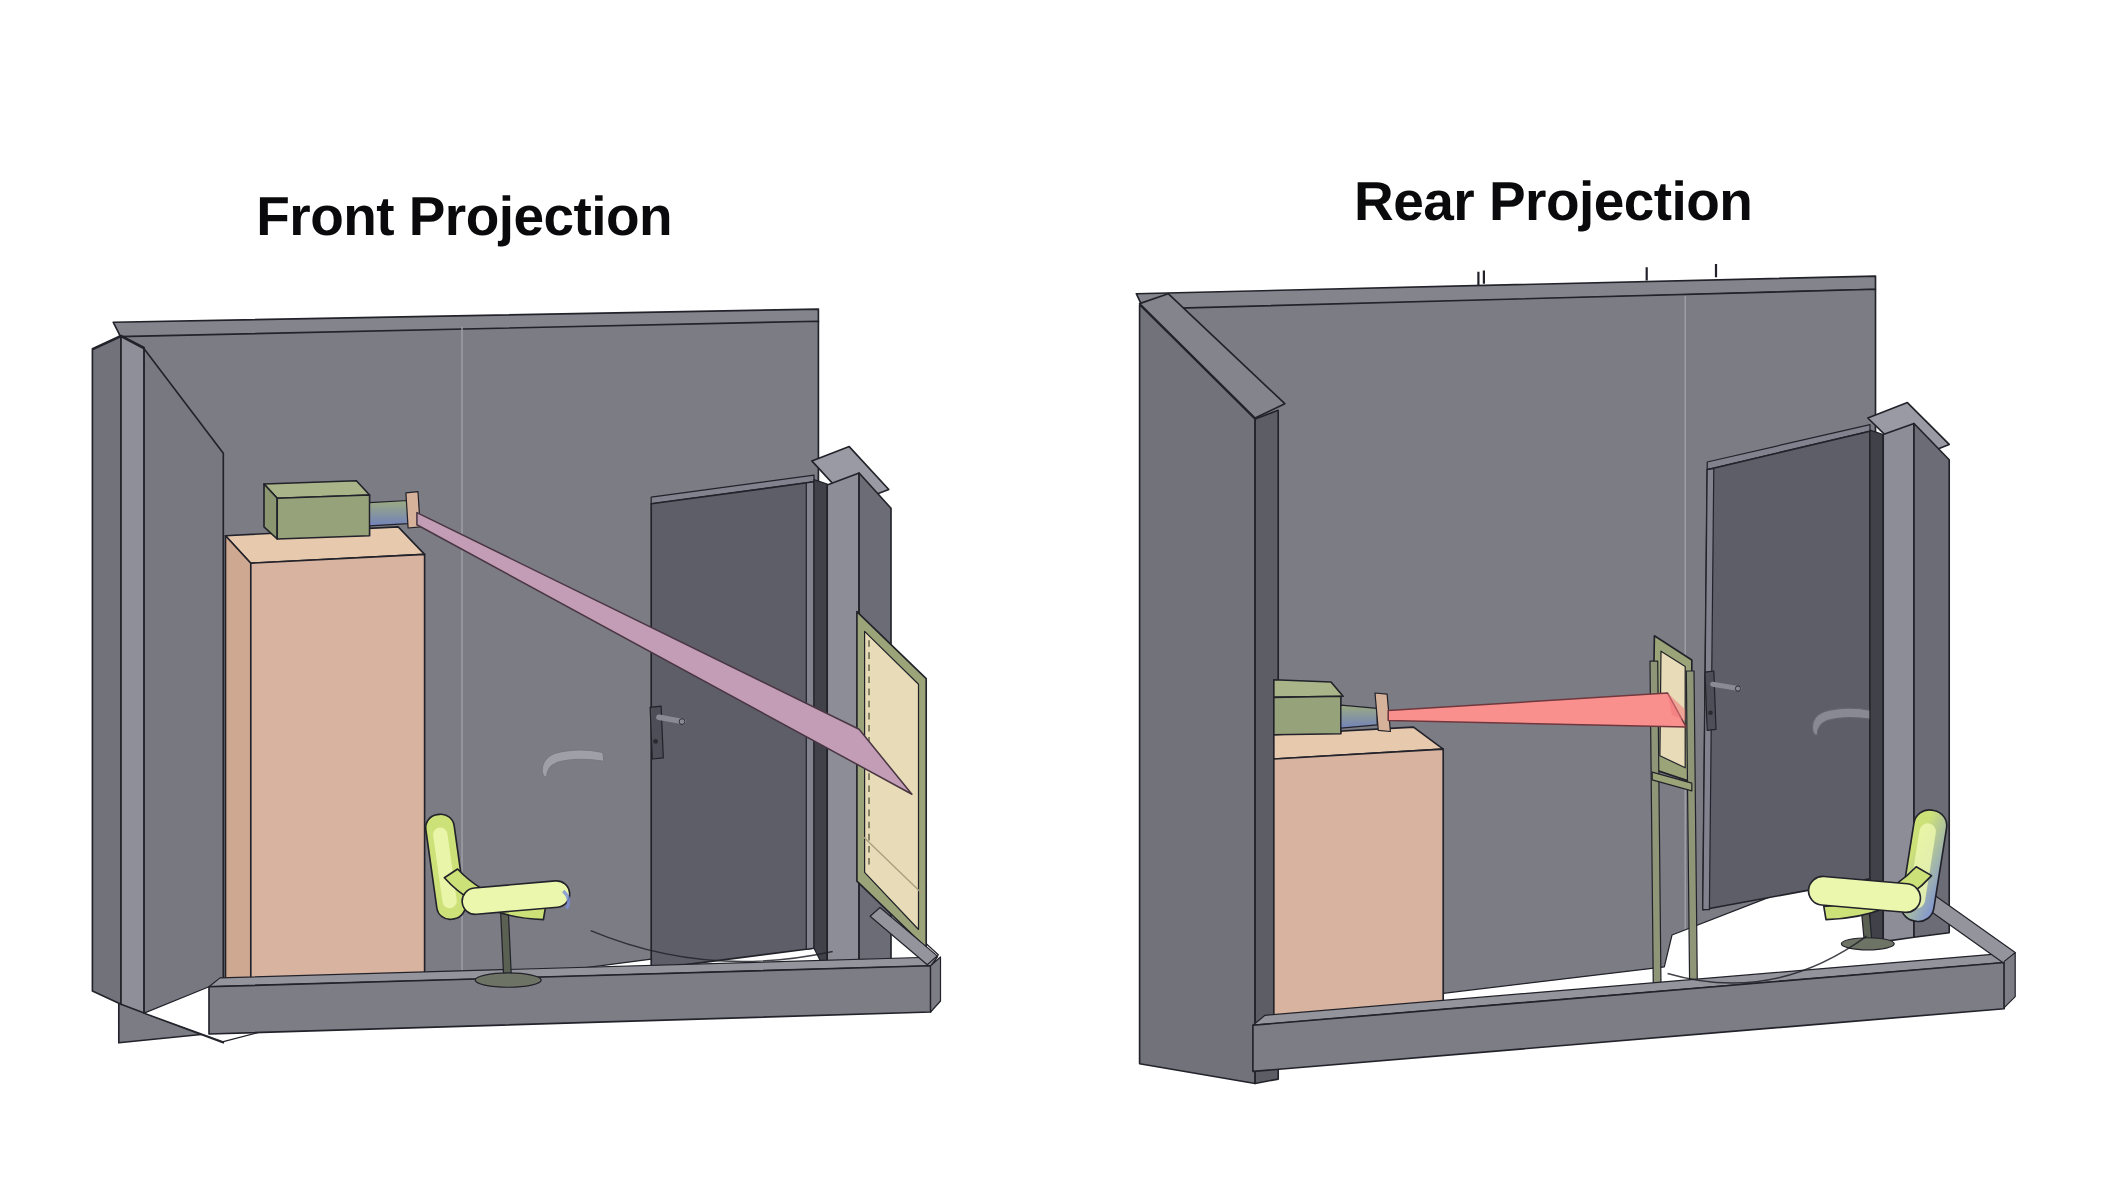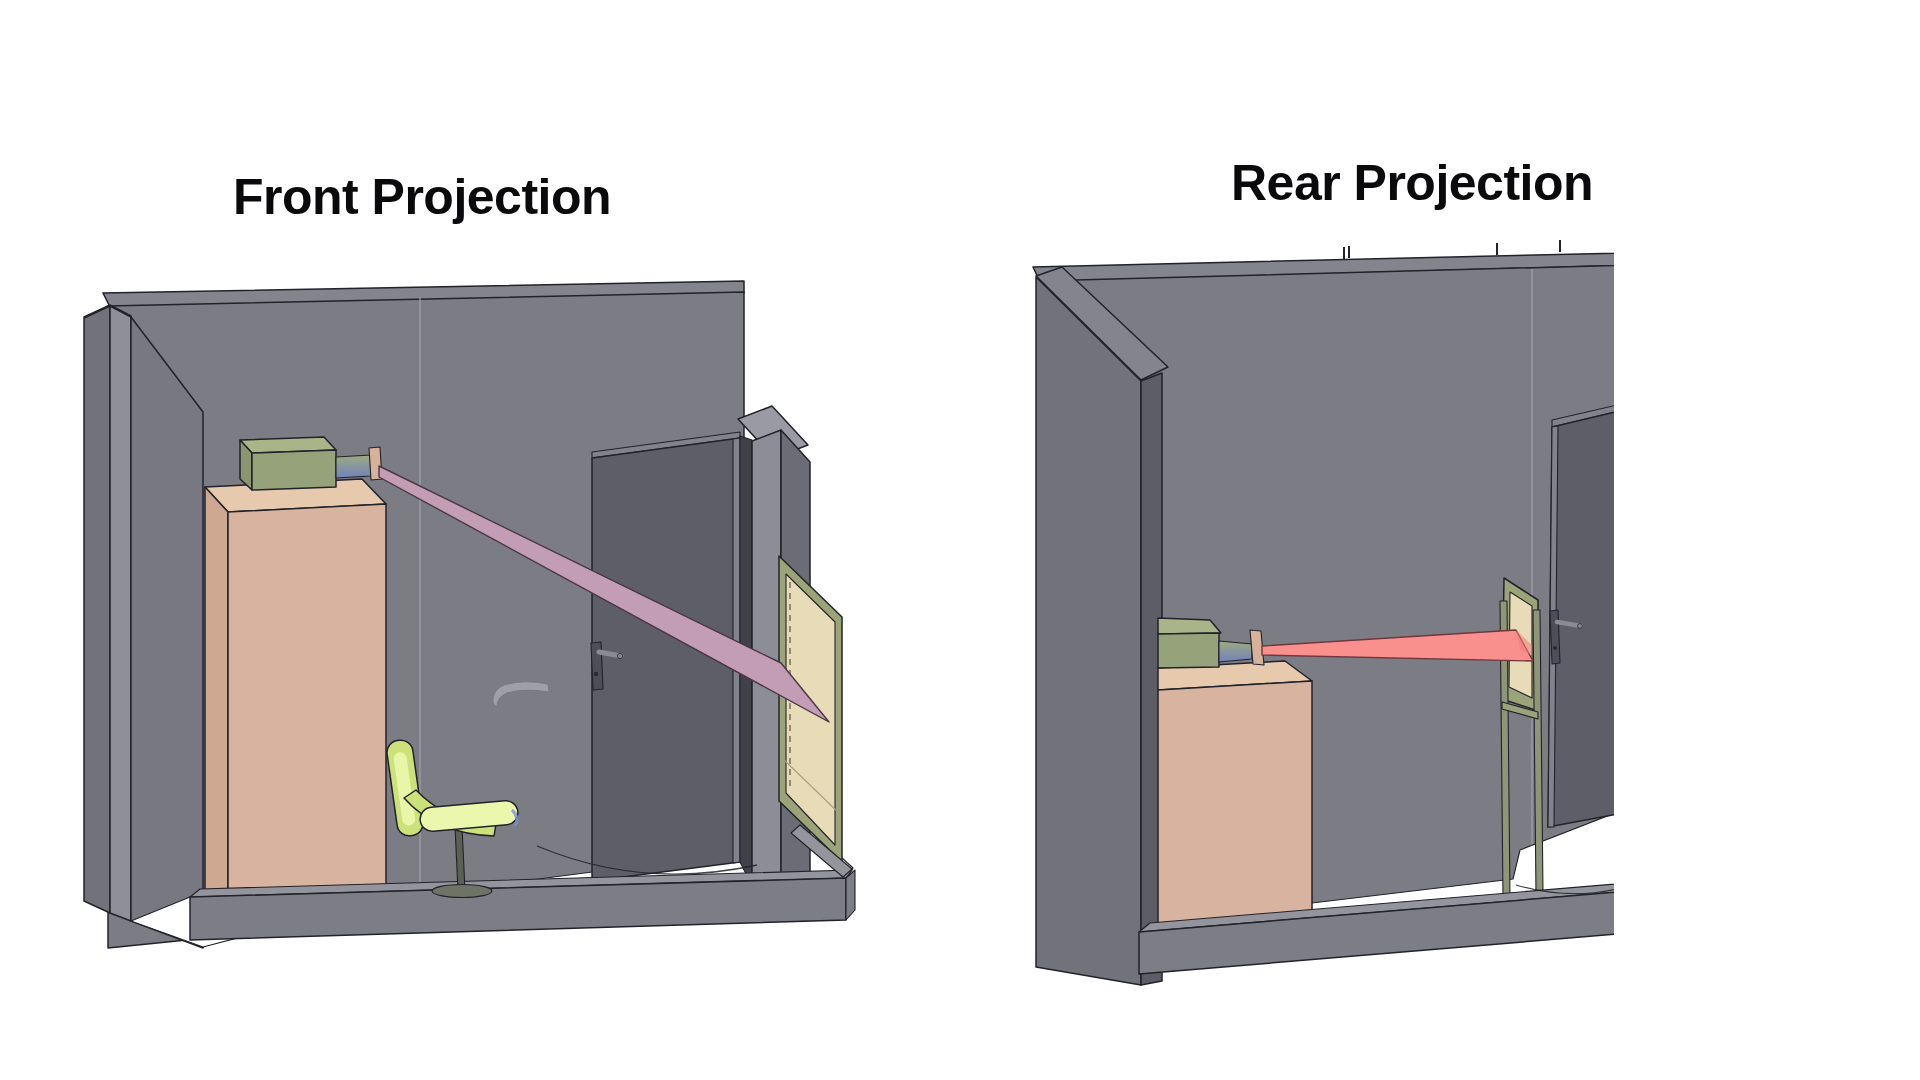--- a/index.html
+++ b/index.html
@@ -1,16 +1,16 @@
 <!DOCTYPE html>
 <html style="--c-title: #0a0a0c; --c-line: #22222a; --c-floor: #ffffff; --c-wall: #7c7c85; --c-wallDark: #72727b; --c-wallEdge: #8f8f99; --c-wallEdgeDark: #5d5d66; --c-wallInner: #787881; --c-wallTop: #84848d; --c-seam: #a2a2ab; --c-door: #5e5e69; --c-doorEdge: #82828e; --c-jamb: #41414a; --c-returnFront: #8d8d97; --c-returnOuter: #6c6c76; --c-returnTop: #9a9aa4; --c-platformFront: #7d7d86; --c-platformTop: #94949d; --c-cabinetFront: #d8b4a0; --c-cabinetTop: #e7c9ae; --c-cabinetSide: #cfa892; --c-projectorTop: #a9b489; --c-projectorFront: #96a27a; --c-projectorSide: #8a966f; --c-lensTop: #9cab81; --c-lensBottom: #7282ba; --c-lensPlate: #d7b29b; --c-beamFront: #c29db5; --c-beamFrontEdge: #4a3743; --c-beamRear: #f9908d; --c-beamRearDeep: #f4797b; --c-beamRearEdge: #70383e; --c-screenFrame: #9ba479; --c-screenFace: #e7dcb7; --c-chairMain: #cde179; --c-chairLight: #ecf7ae; --c-chairDark: #b5c964; --c-chairBlue: #7b8fd8; --c-chairBase: #6e7465; --c-metal: #8f9678; --c-handle: #4e4e58; --c-handleLever: #8a8a94; --c-ghost: #d7dae0; --c-ghostEdge: #70737b;"><head>
 <meta charset="utf-8">
 <style>
   html,body{margin:0;padding:0;background:#fff;}
-  .stage{position:relative;width:1614px;height:1080px;background:var(--c-floor,#fff);overflow:hidden;
+  .stage{position:relative;width:1920px;height:1080px;background:var(--c-floor,#fff);overflow:hidden;
          font-family:"Liberation Sans",sans-serif;}
   svg{position:absolute;left:0;top:0;}
   text.title{font-family:"Liberation Sans","DejaVu Sans",sans-serif;font-weight:700;font-size:50px;
              letter-spacing:-0.5px;fill:var(--c-title);}
   .ol{stroke:var(--c-line);stroke-width:1.5;stroke-linejoin:round;stroke-linecap:round;}
   .t1{stroke-width:1.1}
   .nf{fill:none}
   .f-wall{fill:var(--c-wall)} .f-wallDark{fill:var(--c-wallDark)} .f-wallEdge{fill:var(--c-wallEdge)}
   .f-wallEdgeDark{fill:var(--c-wallEdgeDark)} .f-wallInner{fill:var(--c-wallInner)} .f-wallTop{fill:var(--c-wallTop)}
   .f-door{fill:var(--c-door)} .f-doorEdge{fill:var(--c-doorEdge)} .f-jamb{fill:var(--c-jamb)}

